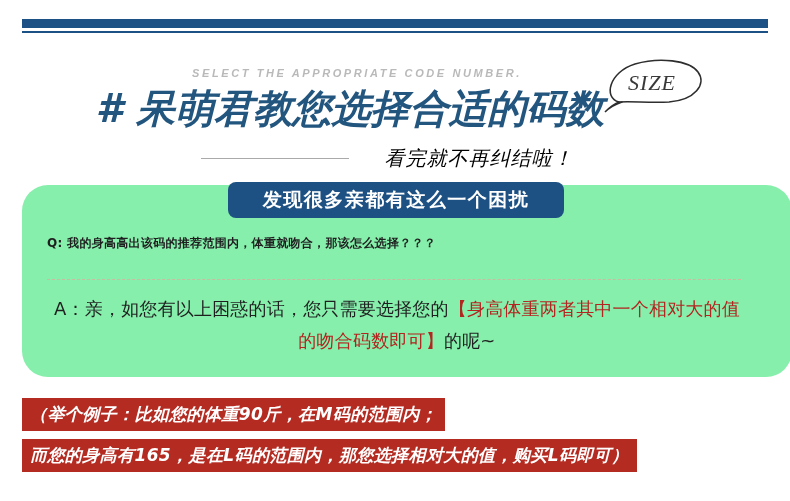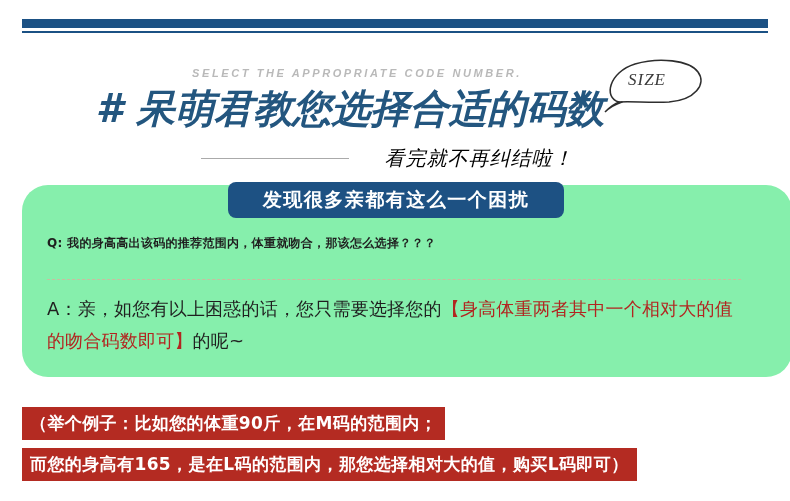--- a/index.html
+++ b/index.html
@@ -80,21 +80,21 @@
     height: 62px;
   }
   #size-bubble svg {
     display: block;
   }
   #size-label {
     position: absolute;
     left: 628px;
     top: 20px;
     font-family: "Liberation Serif", "DejaVu Serif", serif;
-    font-size: 17px;
+    font-size: 22px;
     color: #3a3a3a;
     letter-spacing: 1px;
   }
   #subtitle-row {
     position: absolute;
     left: 0;
     top: 95px;
     width: 790px;
     display: flex;
     align-items: center;
@@ -165,30 +165,32 @@
   #answer-block {
     position: absolute;
     left: 25px;
     top: 108px;
     width: 700px;
     font-size: 18px;
     color: #1f1f1f;
     line-height: 32px;
     letter-spacing: 0.2px;
     font-family: "DejaVu Sans", "Liberation Sans", sans-serif;
+    text-align: center;
   }
   #answer-block .accent {
     color: #b22520;
   }
 
   
   #example-banners {
     position: absolute;
     left: 22px;
-    top: 407px;
+    top: 398px;
+    font-style: italic;
   }
   .red-banner {
     background: #b42b22;
     color: #ffffff;
     font-size: 17px;
     font-weight: bold;
     letter-spacing: 0.4px;
     white-space: nowrap;
     display: inline-block;
     padding: 5px 8px 6px 8px;

